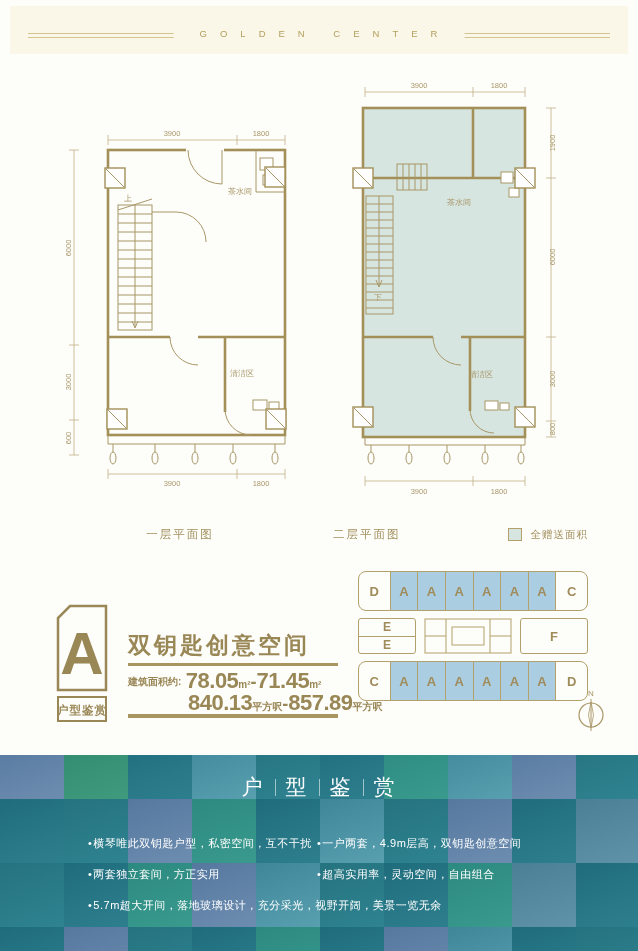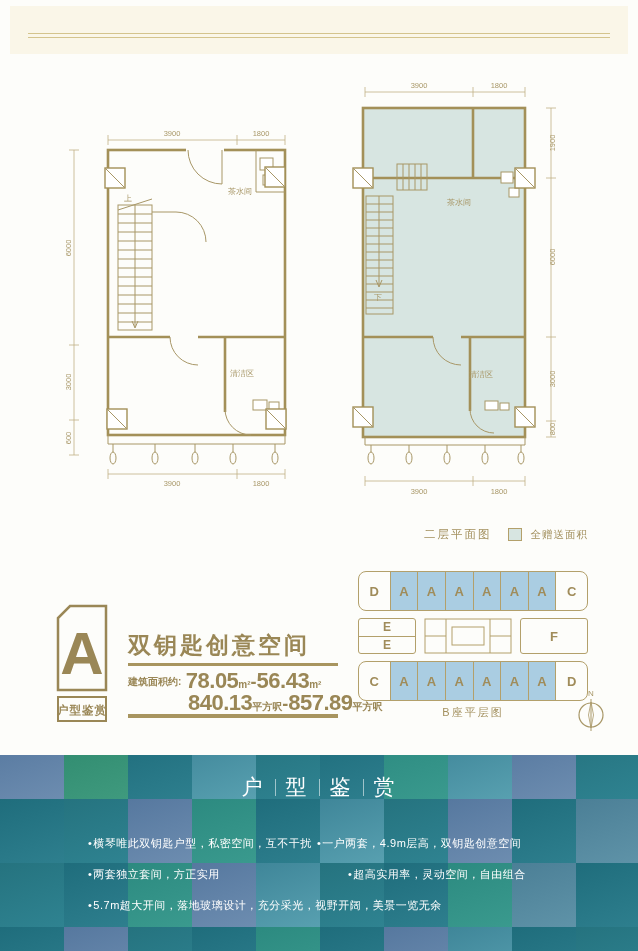--- a/index.html
+++ b/index.html
@@ -11,21 +11,21 @@
   .hdr .rule{position:absolute; left:18px; right:18px; height:1px; background:#d4c48d;}
   .hdr .r1{top:27px;} .hdr .r2{top:31px;}
   .brand{position:absolute; top:22px; left:50%; transform:translateX(-50%); background:#faf6e8;
          padding:0 14px 0 26px; font-size:9.5px; letter-spacing:13px; color:#b3a05f; white-space:nowrap;}
 
   
   .plan1{position:absolute; left:60px; top:122px;}
   .plan2{position:absolute; left:333px; top:76px;}
   .plan-caption{position:absolute; text-align:center; font-size:11.5px; letter-spacing:2px; color:#a3905e;}
   .cap1{left:60px; width:240px; top:527px;}
-  .cap2{left:333px; width:255px; top:527px; display:flex; justify-content:flex-end; align-items:center; gap:16px;}
+  .cap2{left:333px; width:255px; top:527px; display:flex; justify-content:space-between; align-items:center; gap:16px;}
   .legend{display:flex; align-items:center; gap:9px; font-size:10.5px; letter-spacing:1px; color:#a3905e;}
   .legend .sw{width:12px; height:11px; background:#d7e5e1; border:1px solid #b3a06b; display:inline-block;}
 
   svg .dim{stroke:#c0b086; stroke-width:.8; fill:none;}
   svg .wall{stroke:#a39058; stroke-width:2.6; fill:none;}
   svg .wallf{stroke:#a39058; stroke-width:2.6; fill:#d7e5e1;}
   svg .thin{stroke:#a89767; stroke-width:1; fill:none;}
   svg .fix{fill:#ffffff; stroke:#a89767; stroke-width:1;}
   svg .col{fill:#ffffff; stroke:#a39058; stroke-width:1.4;}
   svg .dt{font-size:7.5px; fill:#a89767; font-family:"Liberation Sans",sans-serif;}
@@ -72,31 +72,32 @@
   .m3{background:linear-gradient(160deg,#3f8699,#58a0b0);}
   .m4{background:linear-gradient(160deg,#25737f,#2f8391);}
   .m5{background:linear-gradient(160deg,#4b7f96,#5f93a8);}
   .m6{background:linear-gradient(160deg,#2c8a80,#3a9a8e);}
   .bt-title{position:absolute; left:0; width:638px; top:18px; display:flex; align-items:center; justify-content:center; gap:10px; z-index:3;}
   .bt-title .ch{color:#ffffff; font-size:21px; letter-spacing:2px;}
   .bt-title .sep{width:1px; height:17px; background:rgba(255,255,255,.55);}
   .bullet{position:absolute; z-index:3; color:#ffffff; font-size:11px; letter-spacing:.5px; white-space:nowrap;}
   .bullet .dot{margin-right:1px;}
   .b0{left:88px; top:81px;} .b1{left:317px; top:81px;}
-  .b2{left:88px; top:112px;} .b3{left:317px; top:112px;margin-left:31px;}
+  .b2{left:88px; top:112px;} .b3{left:317px; top:112px;}
   .b4{left:88px; top:143px;text-align:right;}
 </style>
 </head>
 <body>
 
 <div class="page">
 
   <div class="hdr">
     <div class="rule r1"></div>
     <div class="rule r2"></div>
+    <div class="brand">GOLDEN CENTER</div>
   </div>
 
   <svg class="plan1" width="240" height="368" viewBox="0 0 240 368">
     <g>
       <line class="dim" x1="48" y1="18" x2="225" y2="18"></line>
       <line class="dim" x1="48" y1="13" x2="48" y2="23"></line>
       <line class="dim" x1="177" y1="13" x2="177" y2="23"></line>
       <line class="dim" x1="225" y1="13" x2="225" y2="23"></line>
       <text class="dt" x="112" y="14" text-anchor="middle">3900</text>
       <text class="dt" x="201" y="14" text-anchor="middle">1800</text>
@@ -185,20 +186,21 @@
     </g>
     <g>
       <line class="dim" x1="48" y1="352" x2="225" y2="352"></line>
       <line class="dim" x1="48" y1="347" x2="48" y2="357"></line>
       <line class="dim" x1="177" y1="347" x2="177" y2="357"></line>
       <line class="dim" x1="225" y1="347" x2="225" y2="357"></line>
       <text class="dt" x="112" y="364" text-anchor="middle">3900</text>
       <text class="dt" x="201" y="364" text-anchor="middle">1800</text>
     </g>
   </svg>
+  <div class="plan-caption cap1">一层平面图</div>
 
   <svg class="plan2" width="255" height="425" viewBox="0 0 255 425">
     <g>
       <line class="dim" x1="32" y1="16" x2="192" y2="16"></line>
       <line class="dim" x1="32" y1="11" x2="32" y2="21"></line>
       <line class="dim" x1="140" y1="11" x2="140" y2="21"></line>
       <line class="dim" x1="192" y1="11" x2="192" y2="21"></line>
       <text class="dt" x="86" y="12" text-anchor="middle">3900</text>
       <text class="dt" x="166" y="12" text-anchor="middle">1800</text>
     </g>
@@ -305,21 +307,21 @@
     <polygon points="14,2 50,2 50,86 2,86 2,14" fill="none" stroke="#9a8756" stroke-width="2.5"></polygon>
     <text x="26" y="70" text-anchor="middle" font-size="60" font-weight="bold" fill="#9a8756" font-family="Liberation Sans, sans-serif">A</text>
     <rect x="2" y="93" width="48" height="24" fill="none" stroke="#9a8756" stroke-width="2"></rect>
     <text x="26" y="110" text-anchor="middle" font-size="11.5" font-weight="bold" letter-spacing="1" fill="#9a8756" font-family="Liberation Sans, sans-serif">户型鉴赏</text>
   </svg>
 
   <div class="u-title">双钥匙创意空间</div>
   <div class="rule-g1"></div>
   <div class="area-line al1">
     <span class="lbl">建筑面积约:</span>
-    <span class="num">78.05</span><span class="unit">m²</span><span class="dash">-</span><span class="num">56.43</span><span class="unit">m²</span>
+    <span class="num">78.05</span><span class="unit">m²</span><span class="dash">-</span><span class="num">71.45</span><span class="unit">m²</span>
   </div>
   <div class="area-line al2">
     <span class="num">840.13</span><span class="unit">平方呎</span><span class="dash">-</span><span class="num">857.89</span><span class="unit">平方呎</span>
   </div>
   <div class="rule-g2"></div>
 
   <div class="bplan">
     <div class="b-row">
       <div class="cell end">D</div>
       <div class="cell hl">A</div>
@@ -349,21 +351,20 @@
       <div class="cell end">C</div>
       <div class="cell hl">A</div>
       <div class="cell hl">A</div>
       <div class="cell hl">A</div>
       <div class="cell hl">A</div>
       <div class="cell hl">A</div>
       <div class="cell hl">A</div>
       <div class="cell end">D</div>
     </div>
   </div>
-  <div class="b-caption">B座平层图</div>
 
   <svg class="compass" width="30" height="48" viewBox="0 0 30 48">
     <text x="15" y="10" text-anchor="middle" font-size="8" fill="#a89767" font-family="Liberation Sans, sans-serif">N</text>
     <circle cx="15" cy="29" r="12" fill="none" stroke="#a89767" stroke-width="1.2"></circle>
     <line x1="15" y1="13" x2="15" y2="45" stroke="#a89767" stroke-width="1"></line>
     <path d="M15,16 L17.5,29 L15,42 L12.5,29 Z" fill="none" stroke="#a89767" stroke-width="0.8"></path>
   </svg>
 
   <div class="bottom">
     <div class="mosaic">

